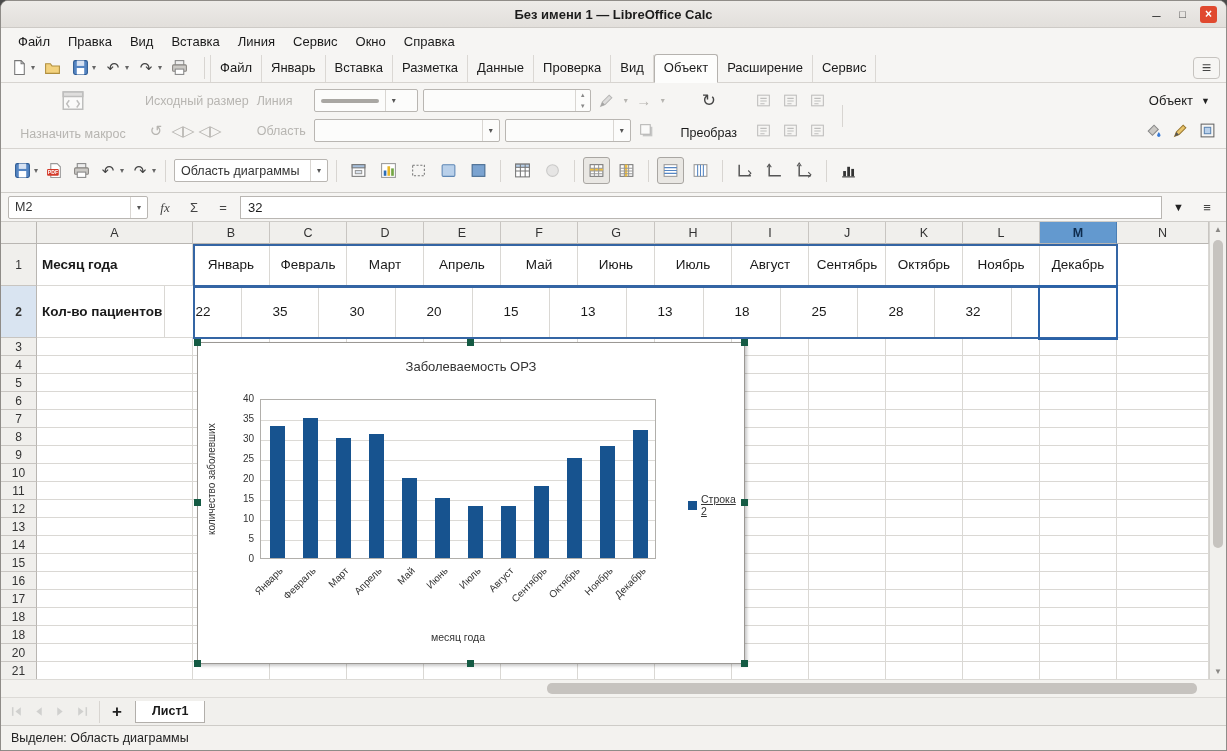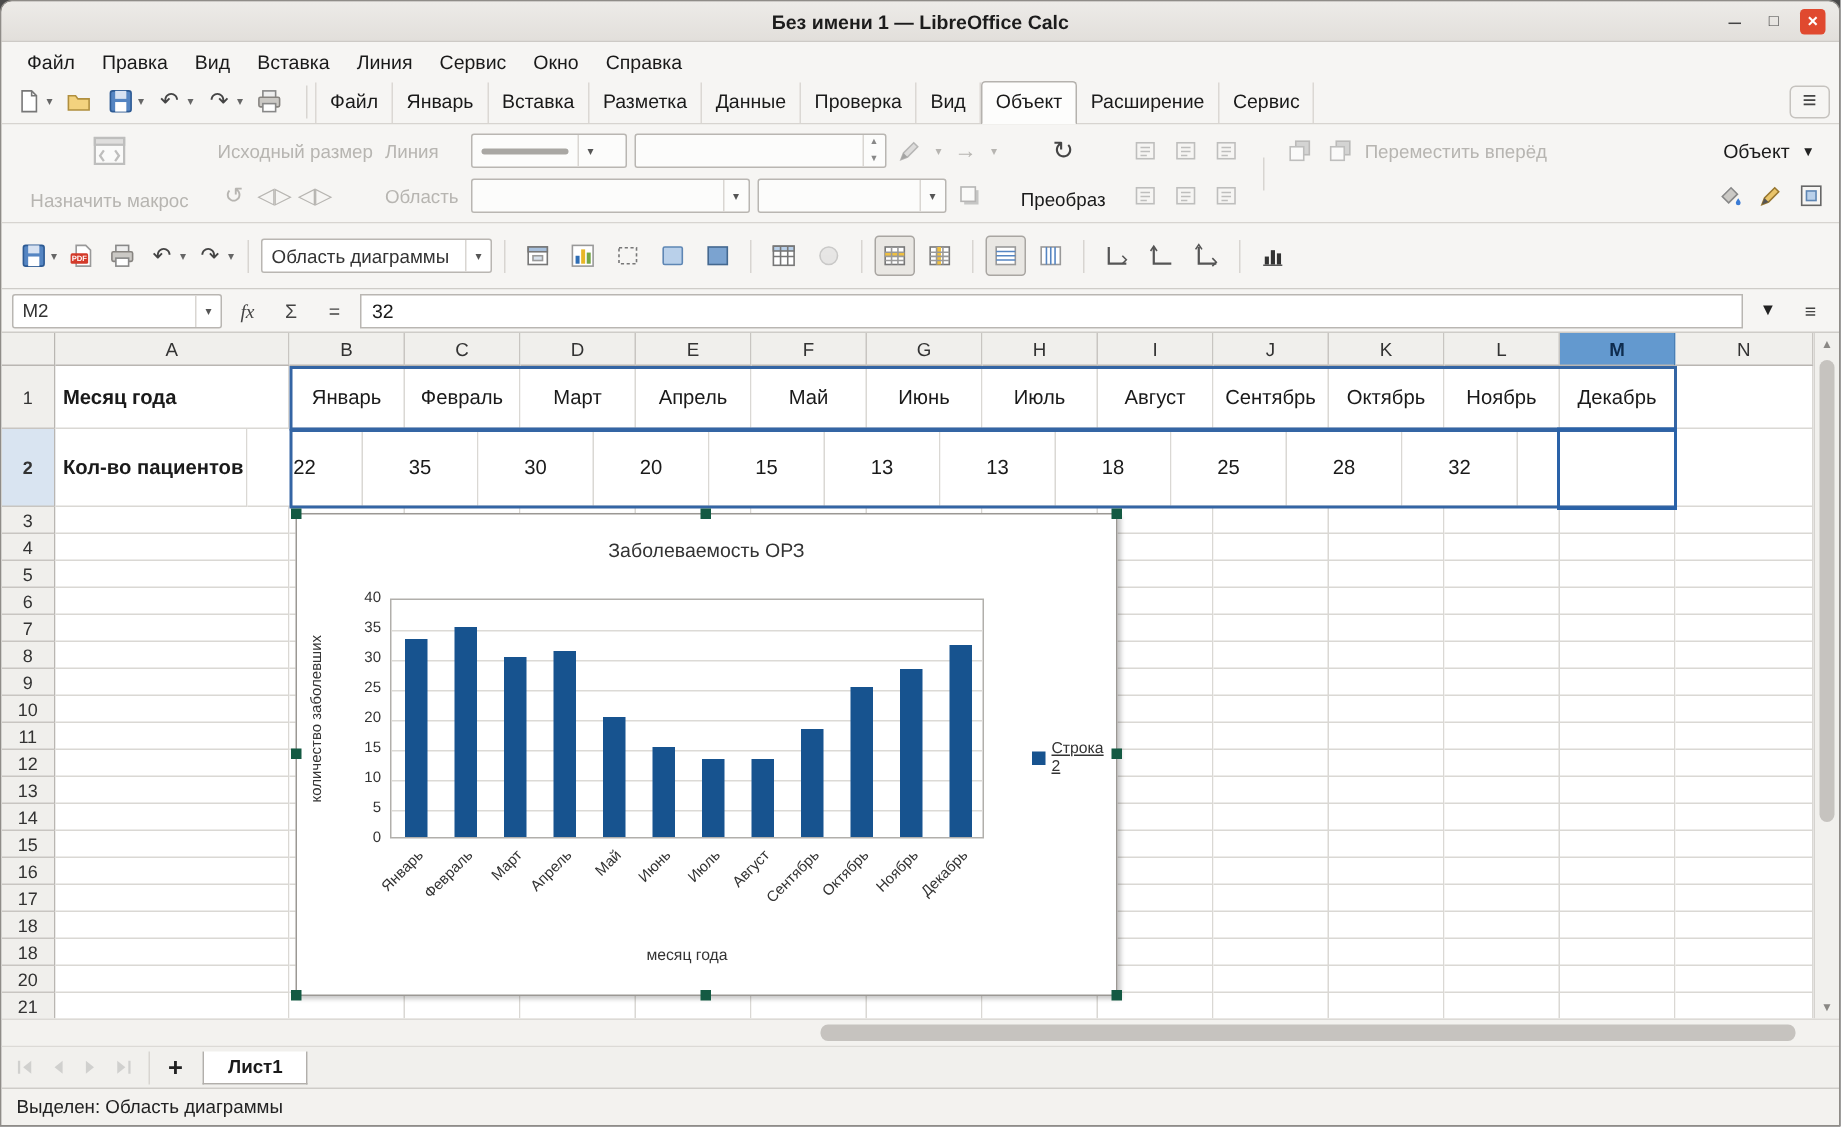--- a/index.html
+++ b/index.html
@@ -346,35 +346,20 @@
           <span class="i dis">
             <svg width="17" height="17" viewBox="0 0 16 16">
               <rect x="2.5" y="3" width="11" height="10" fill="none" stroke="#8a8885"></rect>
               <path d="M5 6h6M5 8.5h6M5 11h4" stroke="#8a8885" fill="none"></path>
             </svg>
           </span>
         </div>
     </div>
     <span class="vsep"></span>
     <div class="tcol">
-      <div class="trow">
-        <span class="i dis">
-            <svg width="17" height="17" viewBox="0 0 16 16">
-              <rect x="5.5" y="2" width="8.5" height="8.5" fill="#9db7d4" stroke="#5e86b4"></rect>
-              <rect x="2" y="5.5" width="8.5" height="8.5" fill="#fff" stroke="#8a8885"></rect>
-            </svg>
-          </span>
-        <span class="i dis">
-            <svg width="17" height="17" viewBox="0 0 16 16">
-              <rect x="5.5" y="2" width="8.5" height="8.5" fill="#9db7d4" stroke="#5e86b4"></rect>
-              <rect x="2" y="5.5" width="8.5" height="8.5" fill="#fff" stroke="#8a8885"></rect>
-            </svg>
-          </span>
-        <span class="slbl dis">Переместить вперёд</span>
-      </div>
     </div>
     <div class="tcol right">
       <div class="trow" style="justify-content:flex-end">
         <span class="obj-menu">
           <span>Объект</span>
           <span class="dd">▼</span>
         </span>
       </div>
       <div class="trow" style="justify-content:flex-end">
         <span class="i">

